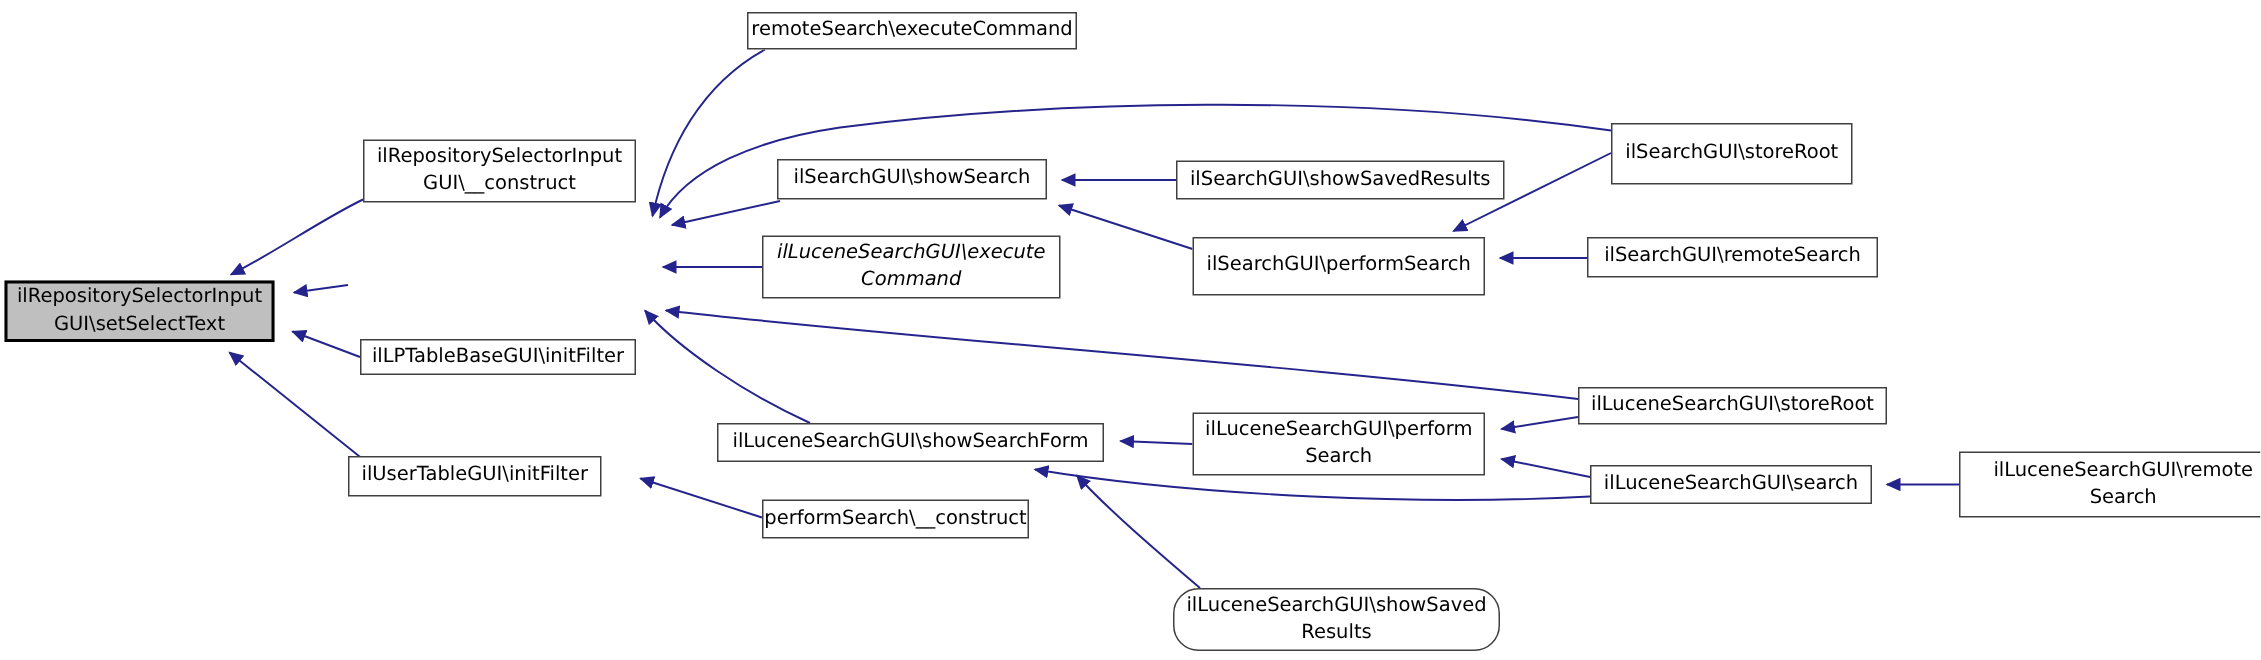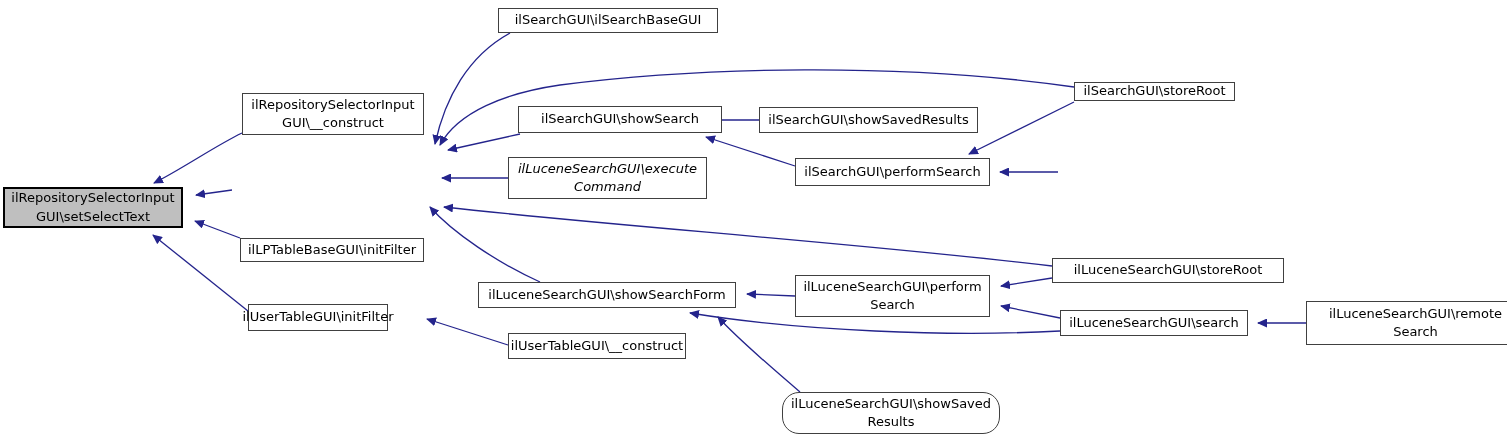--- a/index.html
+++ b/index.html
@@ -71,48 +71,49 @@
     <path d="M508,345 L427,319" marker-end="url(#arrow)"></path>
   </svg>
 
   <div class="node highlight" style="left:3px;top:187px;width:180px;height:41px;">ilRepositorySelectorInput
 GUI\setSelectText</div>
 
   <div class="node" style="left:242px;top:93px;width:182px;height:42px;">ilRepositorySelectorInput
 GUI\__construct</div>
 
 
-  <div class="node" style="left:240px;top:238px;width:184px;height:24px;">ilLPTableBaseGUI\initFilter</div>
+  <div class="node" style="left:240px;top:226px;width:184px;height:24px;">ilLPTableBaseGUI\initFilter</div>
 
-  <div class="node" style="left:248px;top:304px;width:140px;height:27px;text-align:center;">ilUserTableGUI\initFilter</div>
+  <div class="node" style="left:232px;top:304px;width:169px;height:27px;text-align:center;">ilUserTableGUI\initFilter</div>
 
-  <div class="node" style="left:498px;top:8px;width:220px;height:25px;">ilSearchGUI\ilSearchBaseGUI</div>
+  <div class="node" style="left:498px;top:8px;width:220px;height:25px;">remoteSearch\executeCommand</div>
 
-  <div class="node" style="left:518px;top:106px;width:204px;height:27px;">ilSearchGUI\showSearch</div>
+  <div class="node" style="left:518px;top:106px;width:180px;height:27px;">ilSearchGUI\showSearch</div>
 
   <div class="node" style="left:508px;top:157px;width:199px;height:42px;font-style:italic;">ilLuceneSearchGUI\execute
 Command</div>
 
   <div class="node" style="left:478px;top:282px;width:258px;height:26px;">ilLuceneSearchGUI\showSearchForm</div>
 
-  <div class="node" style="left:508px;top:333px;width:178px;height:26px;">ilUserTableGUI\__construct</div>
+  <div class="node" style="left:508px;top:333px;width:178px;height:26px;">performSearch\__construct</div>
 
-  <div class="node" style="left:759px;top:107px;width:219px;height:26px;">ilSearchGUI\showSavedResults</div>
+  <div class="node" style="left:784px;top:107px;width:219px;height:26px;">ilSearchGUI\showSavedResults</div>
 
-  <div class="node" style="left:795px;top:158px;width:195px;height:28px;">ilSearchGUI\performSearch</div>
+  <div class="node" style="left:795px;top:158px;width:195px;height:39px;">ilSearchGUI\performSearch</div>
 
   <div class="node" style="left:795px;top:275px;width:195px;height:42px;">ilLuceneSearchGUI\perform
 Search</div>
 
   <div class="node" style="left:782px;top:392px;width:218px;height:42px;border-radius:17px;">ilLuceneSearchGUI\showSaved
 Results</div>
 
-  <div class="node" style="left:1074px;top:82px;width:161px;height:19px;">ilSearchGUI\storeRoot</div>
+  <div class="node" style="left:1074px;top:82px;width:161px;height:41px;">ilSearchGUI\storeRoot</div>
 
+  <div class="node" style="left:1058px;top:158px;width:194px;height:27px;">ilSearchGUI\remoteSearch</div>
 
-  <div class="node" style="left:1052px;top:258px;width:232px;height:25px;">ilLuceneSearchGUI\storeRoot</div>
+  <div class="node" style="left:1052px;top:258px;width:206px;height:25px;">ilLuceneSearchGUI\storeRoot</div>
 
   <div class="node" style="left:1060px;top:310px;width:188px;height:26px;">ilLuceneSearchGUI\search</div>
 
   <div class="node" style="left:1306px;top:301px;width:219px;height:44px;">ilLuceneSearchGUI\remote
 Search</div>
 
 </div>
 
 </body></html>

